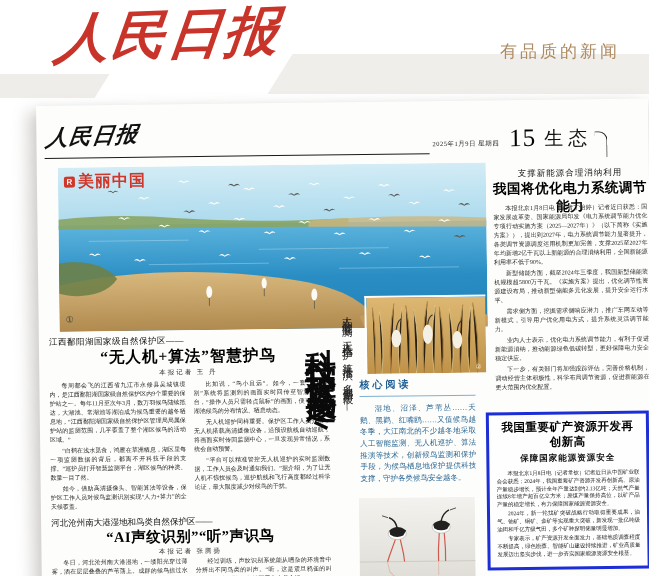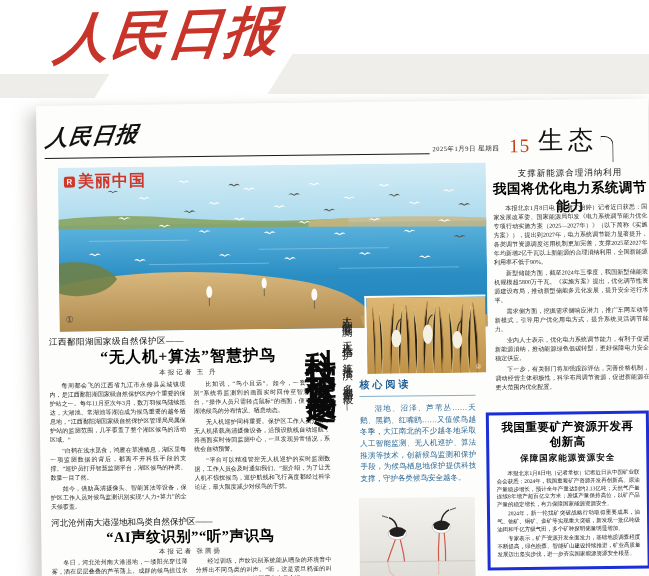--- a/index.html
+++ b/index.html
@@ -19,22 +19,22 @@
   .paper{position:absolute;left:36px;top:106px;width:612px;height:600px;background:#fdfdfc;
     transform:rotate(-0.7deg);transform-origin:0 0;
     box-shadow:-8px 6px 16px rgba(125,120,112,0.35), 4px 4px 10px rgba(140,135,128,0.18);}
   .paper *{box-sizing:border-box;}
 
   .mast-logo{position:absolute;left:10px;top:16px;font-size:22px;font-weight:700;font-style:italic;
     color:#111;transform:skewX(-10deg) rotate(-2deg);letter-spacing:1px;}
   .mast-rule{position:absolute;left:8px;top:52px;width:385px;height:1.4px;background:#1a1a1a;}
   .mast-right{position:absolute;left:396px;top:24px;width:200px;display:flex;align-items:flex-end;}
   .mast-date{font-size:6.5px;color:#222;padding-bottom:4px;letter-spacing:0.5px;}
-  .mast-pageno{font-size:19px;color:#c2410c;margin-left:10px;letter-spacing:1px;}
-  .mast-section{font-size:25px;color:#111;margin-left:8px;letter-spacing:5px;}
+  .mast-pageno{font-size:25px;color:#000000;margin-left:10px;letter-spacing:1px;}
+  .mast-section{font-size:19px;color:#111;margin-left:8px;letter-spacing:5px;}
   .corner-mark{width:13px;height:26px;border-top:1.6px solid #222;border-right:1.6px solid #222;
     border-top-right-radius:9px;margin-left:2px;margin-bottom:-6px;}
 
   
   .col-tag{position:absolute;left:27px;top:66px;display:flex;align-items:center;z-index:5;}
   .col-tag .sq{width:11px;height:11px;background:#d0372b;color:#fff;font-size:8px;line-height:11px;
     text-align:center;border-radius:2px;font-family:"Liberation Sans",sans-serif;font-weight:700;}
   .col-tag .txt{color:#d0372b;font-size:16px;font-weight:700;margin-left:3px;letter-spacing:1px;}
 
   .photo-main{position:absolute;left:21px;top:62px;width:428px;height:164px;}
@@ -86,20 +86,21 @@
 </style>
 </head>
 <body>
 
 <div class="screen">
 
   <div class="banner">
     <div class="stripe right"></div>
     <div class="stripe left"></div>
     <div class="brand-logo">人民日报</div>
+    <div class="tagline">有品质的新闻</div>
   </div>
 
   <div class="paper">
 
     <div class="mast-logo">人民日报</div>
     <div class="mast-rule"></div>
     <div class="mast-right">
       <span class="mast-date">2025年1月9日 星期四</span>
       <span class="mast-pageno">15</span>
       <span class="mast-section">生态</span>

